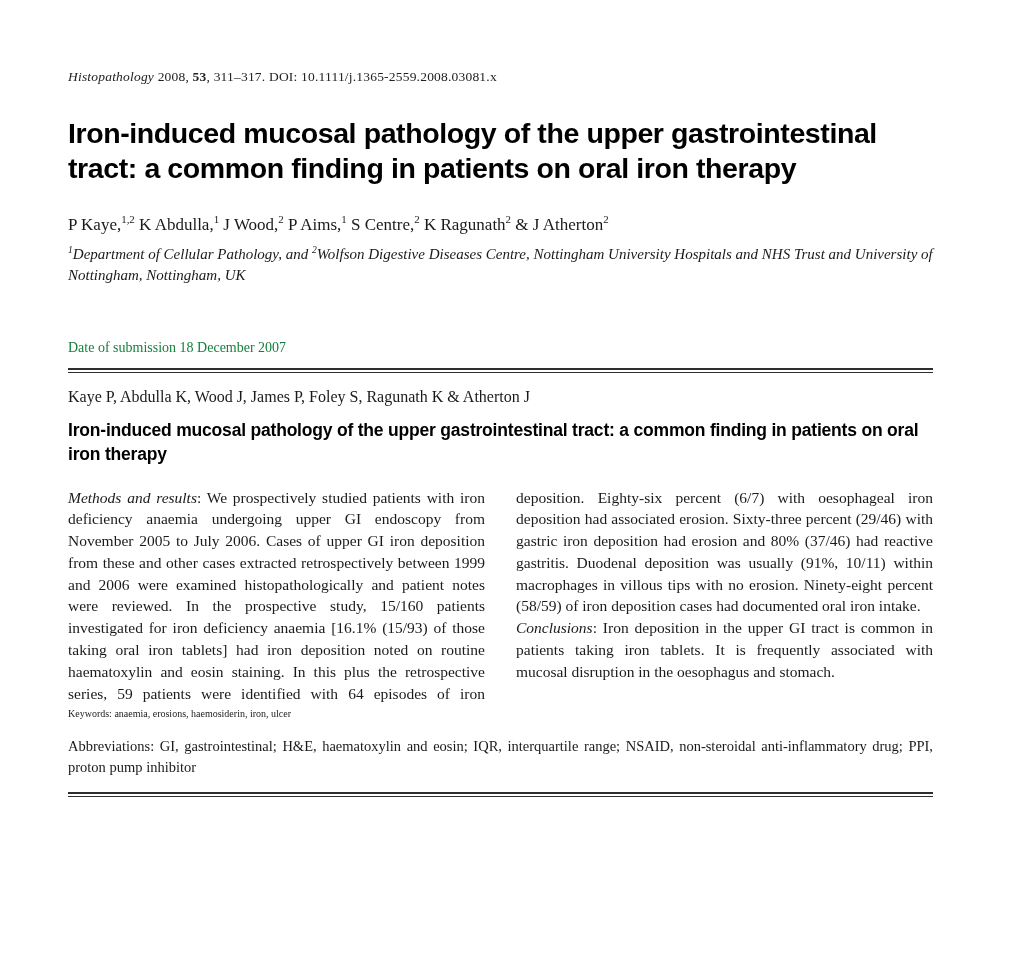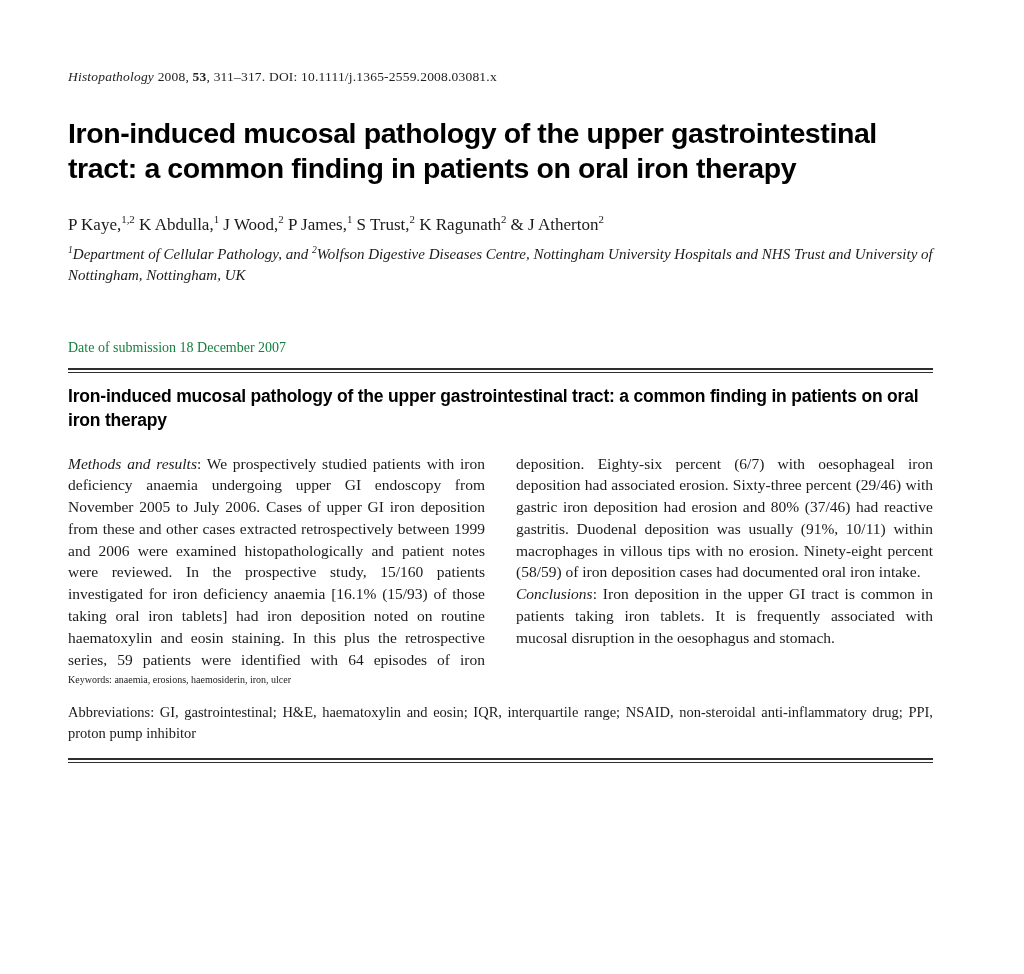--- a/index.html
+++ b/index.html
@@ -125,34 +125,35 @@
 
 <div class="page">
 
   <div class="journal-line">
     <span class="it">Histopathology</span><span> 2008, </span><span class="b">53</span><span>, 311–317. DOI: 10.1111/j.1365-2559.2008.03081.x</span>
   </div>
 
   <h1 class="article-title">Iron-induced mucosal pathology of the upper gastrointestinal tract: a common finding in patients on oral iron therapy</h1>
 
   <div class="authors">
-    <span><span>P Kaye,</span><sup>1,2</sup></span><span><span> K Abdulla,</span><sup>1</sup></span><span><span> J Wood,</span><sup>2</sup></span><span><span> P James,</span><sup>1</sup></span><span><span> S Trust,</span><sup>2</sup></span><span><span> K Ragunath</span><sup>2</sup></span><span><span> &amp; J Atherton</span><sup>2</sup></span>
+    <span><span>P Kaye,</span><sup>1,2</sup></span><span><span> K Abdulla,</span><sup>1</sup></span><span><span> J Wood,</span><sup>2</sup></span><span><span> P Aims,</span><sup>1</sup></span><span><span> S Centre,</span><sup>2</sup></span><span><span> K Ragunath</span><sup>2</sup></span><span><span> &amp; J Atherton</span><sup>2</sup></span>
   </div>
 
   <div class="affiliation">
     <sup>1</sup><span>Department of Cellular Pathology, and </span><sup>2</sup><span>Wolfson Digestive Diseases Centre, Nottingham University Hospitals and NHS Trust and University of Nottingham, Nottingham, UK</span>
   </div>
 
   <div class="dates">
     <div>Date of submission 18 December 2007</div>
   </div>
 
   <div class="rule"></div>
 
   <div class="citation">
+    <div>Kaye P, Abdulla K, Wood J, James P, Foley S, Ragunath K &amp; Atherton J</div>
   </div>
 
   <h2 class="running-title">Iron-induced mucosal pathology of the upper gastrointestinal tract: a common finding in patients on oral iron therapy</h2>
 
   <div class="abstract">
     <p><span class="it">Methods and results</span><span>: We prospectively studied patients with iron deficiency anaemia undergoing upper GI endoscopy from November 2005 to July 2006. Cases of upper GI iron deposition from these and other cases extracted retrospectively between 1999 and 2006 were examined histopathologically and patient notes were reviewed. In the prospective study, 15/160 patients investigated for iron deficiency anaemia [16.1% (15/93) of those taking oral iron tablets] had iron deposition noted on routine haematoxylin and eosin staining. In this plus the retrospective series, 59 patients were identified with 64 episodes of iron deposition. Eighty-six percent (6/7) with oesophageal iron deposition had associated erosion. Sixty-three percent (29/46) with gastric iron deposition had erosion and 80% (37/46) had reactive gastritis. Duodenal deposition was usually (91%, 10/11) within macrophages in villous tips with no erosion. Ninety-eight percent (58/59) of iron deposition cases had documented oral iron intake.</span></p>
     <p><span class="it">Conclusions</span><span>: Iron deposition in the upper GI tract is common in patients taking iron tablets. It is frequently associated with mucosal disruption in the oesophagus and stomach.</span></p>
   </div>
 
   <div class="keywords">

